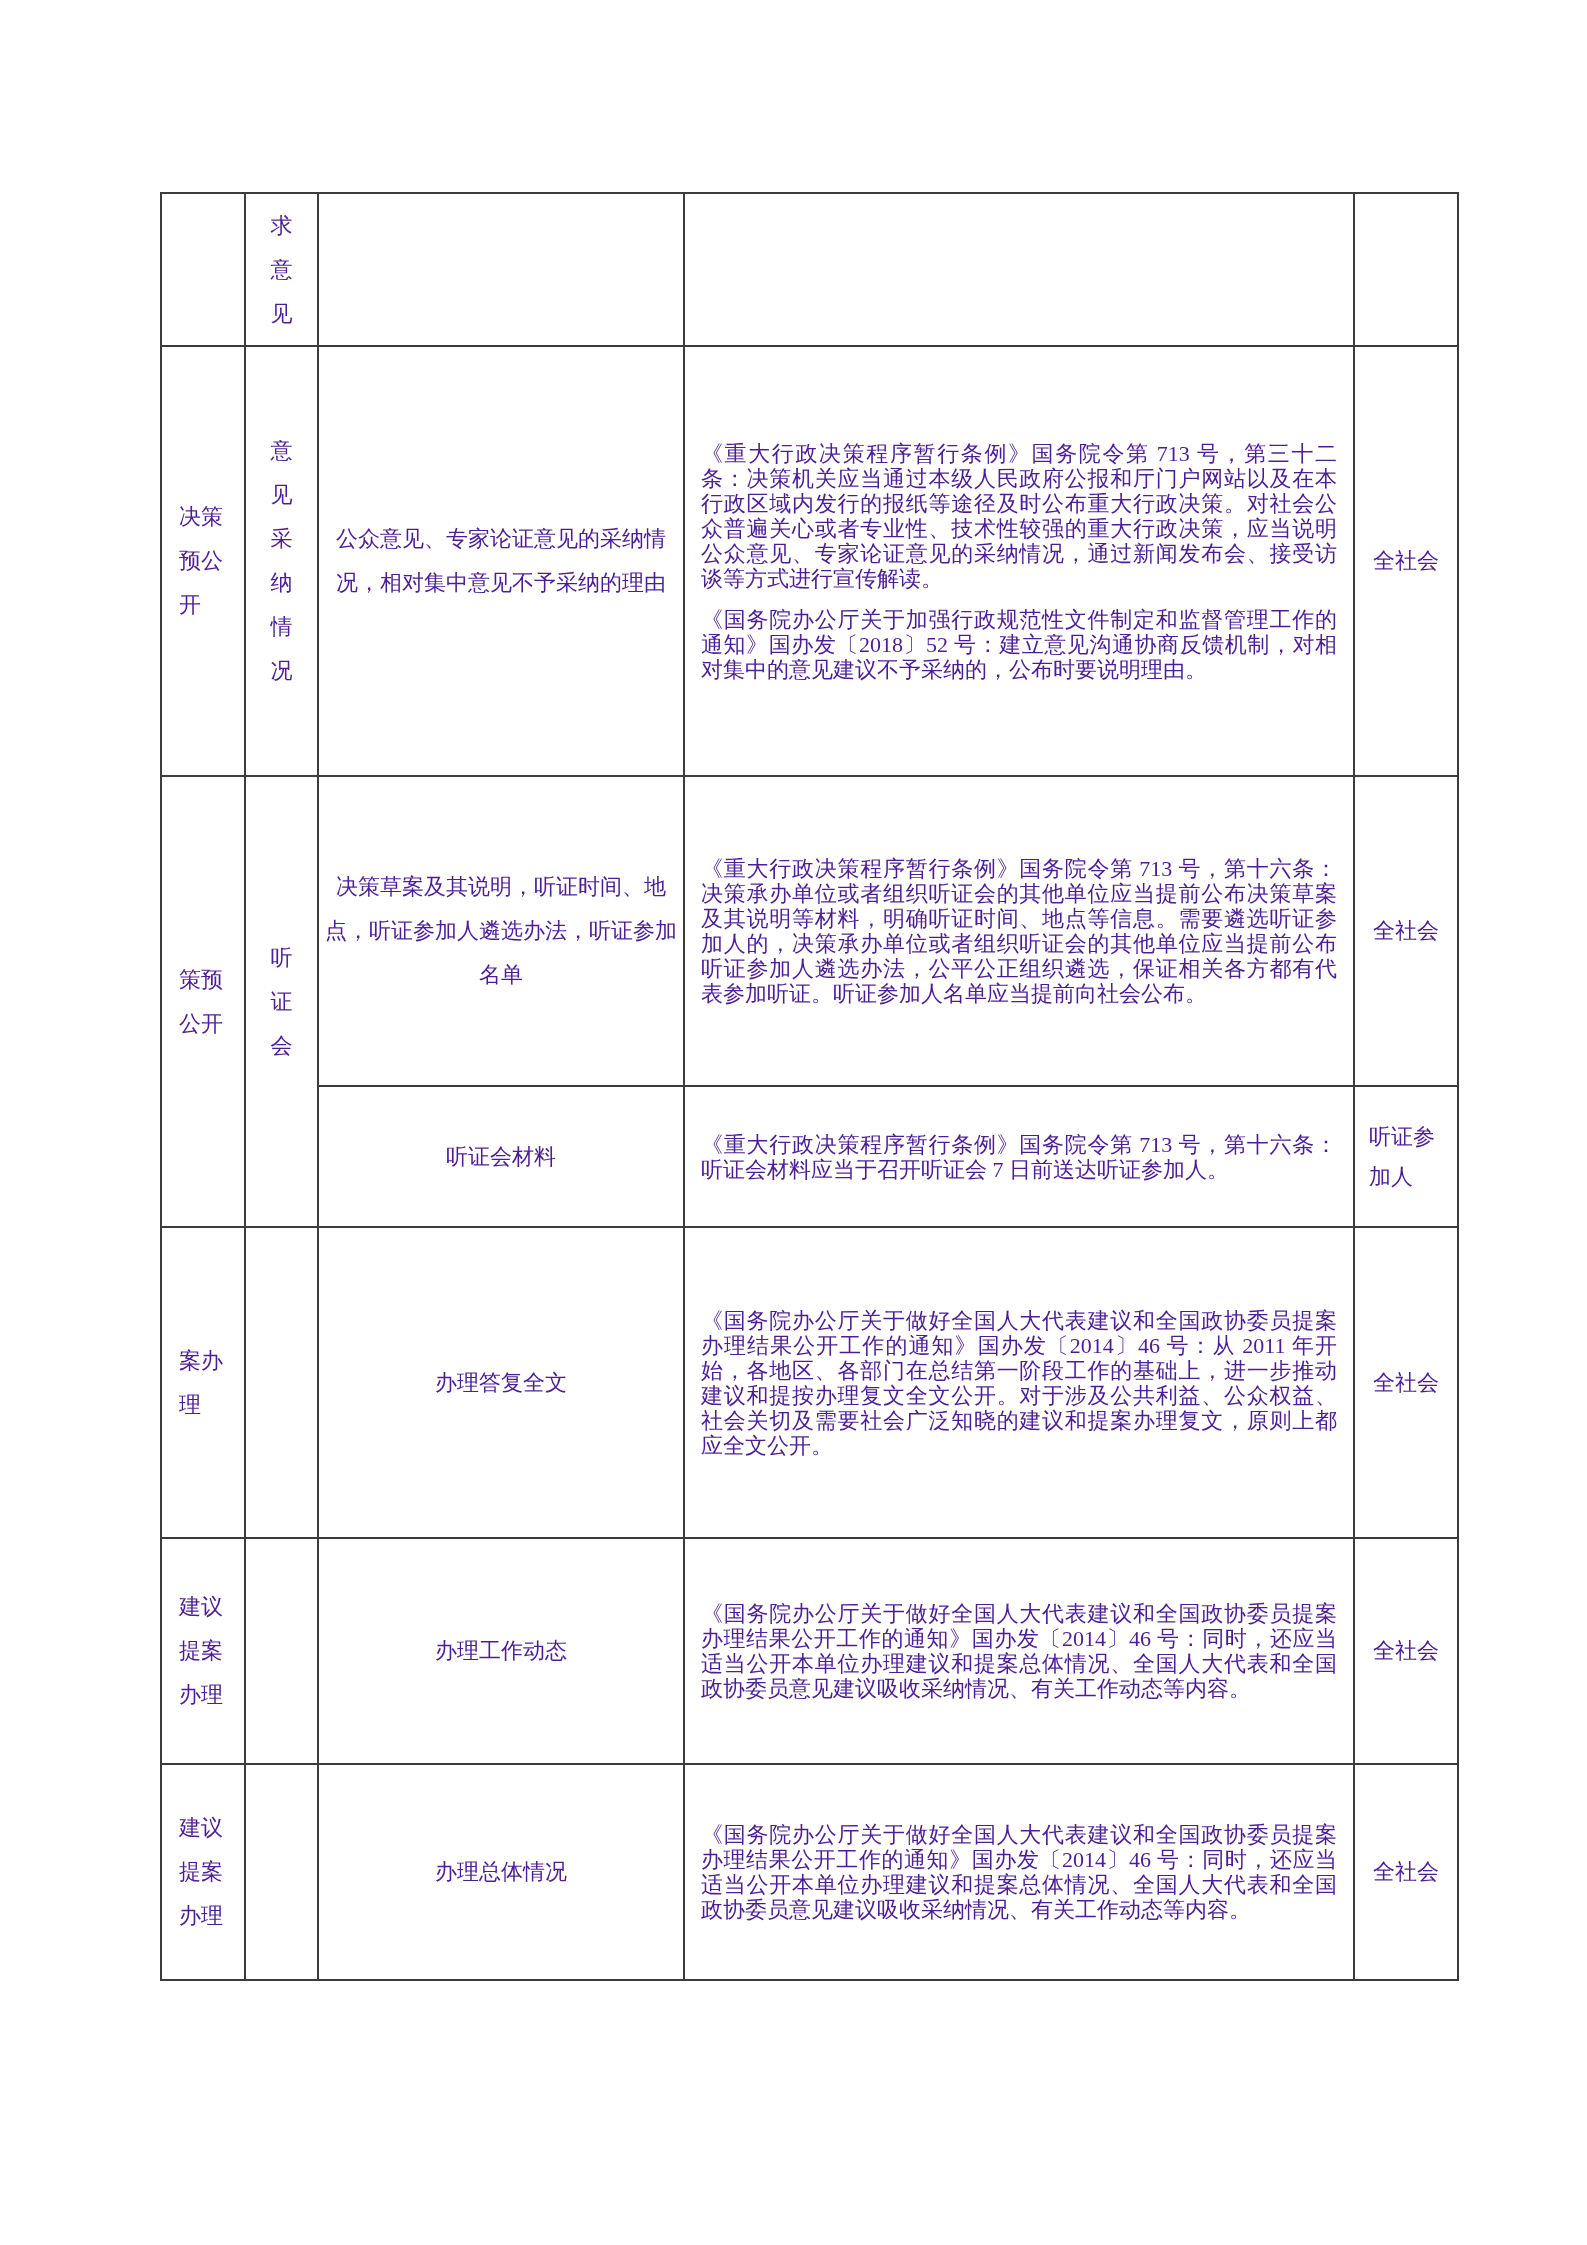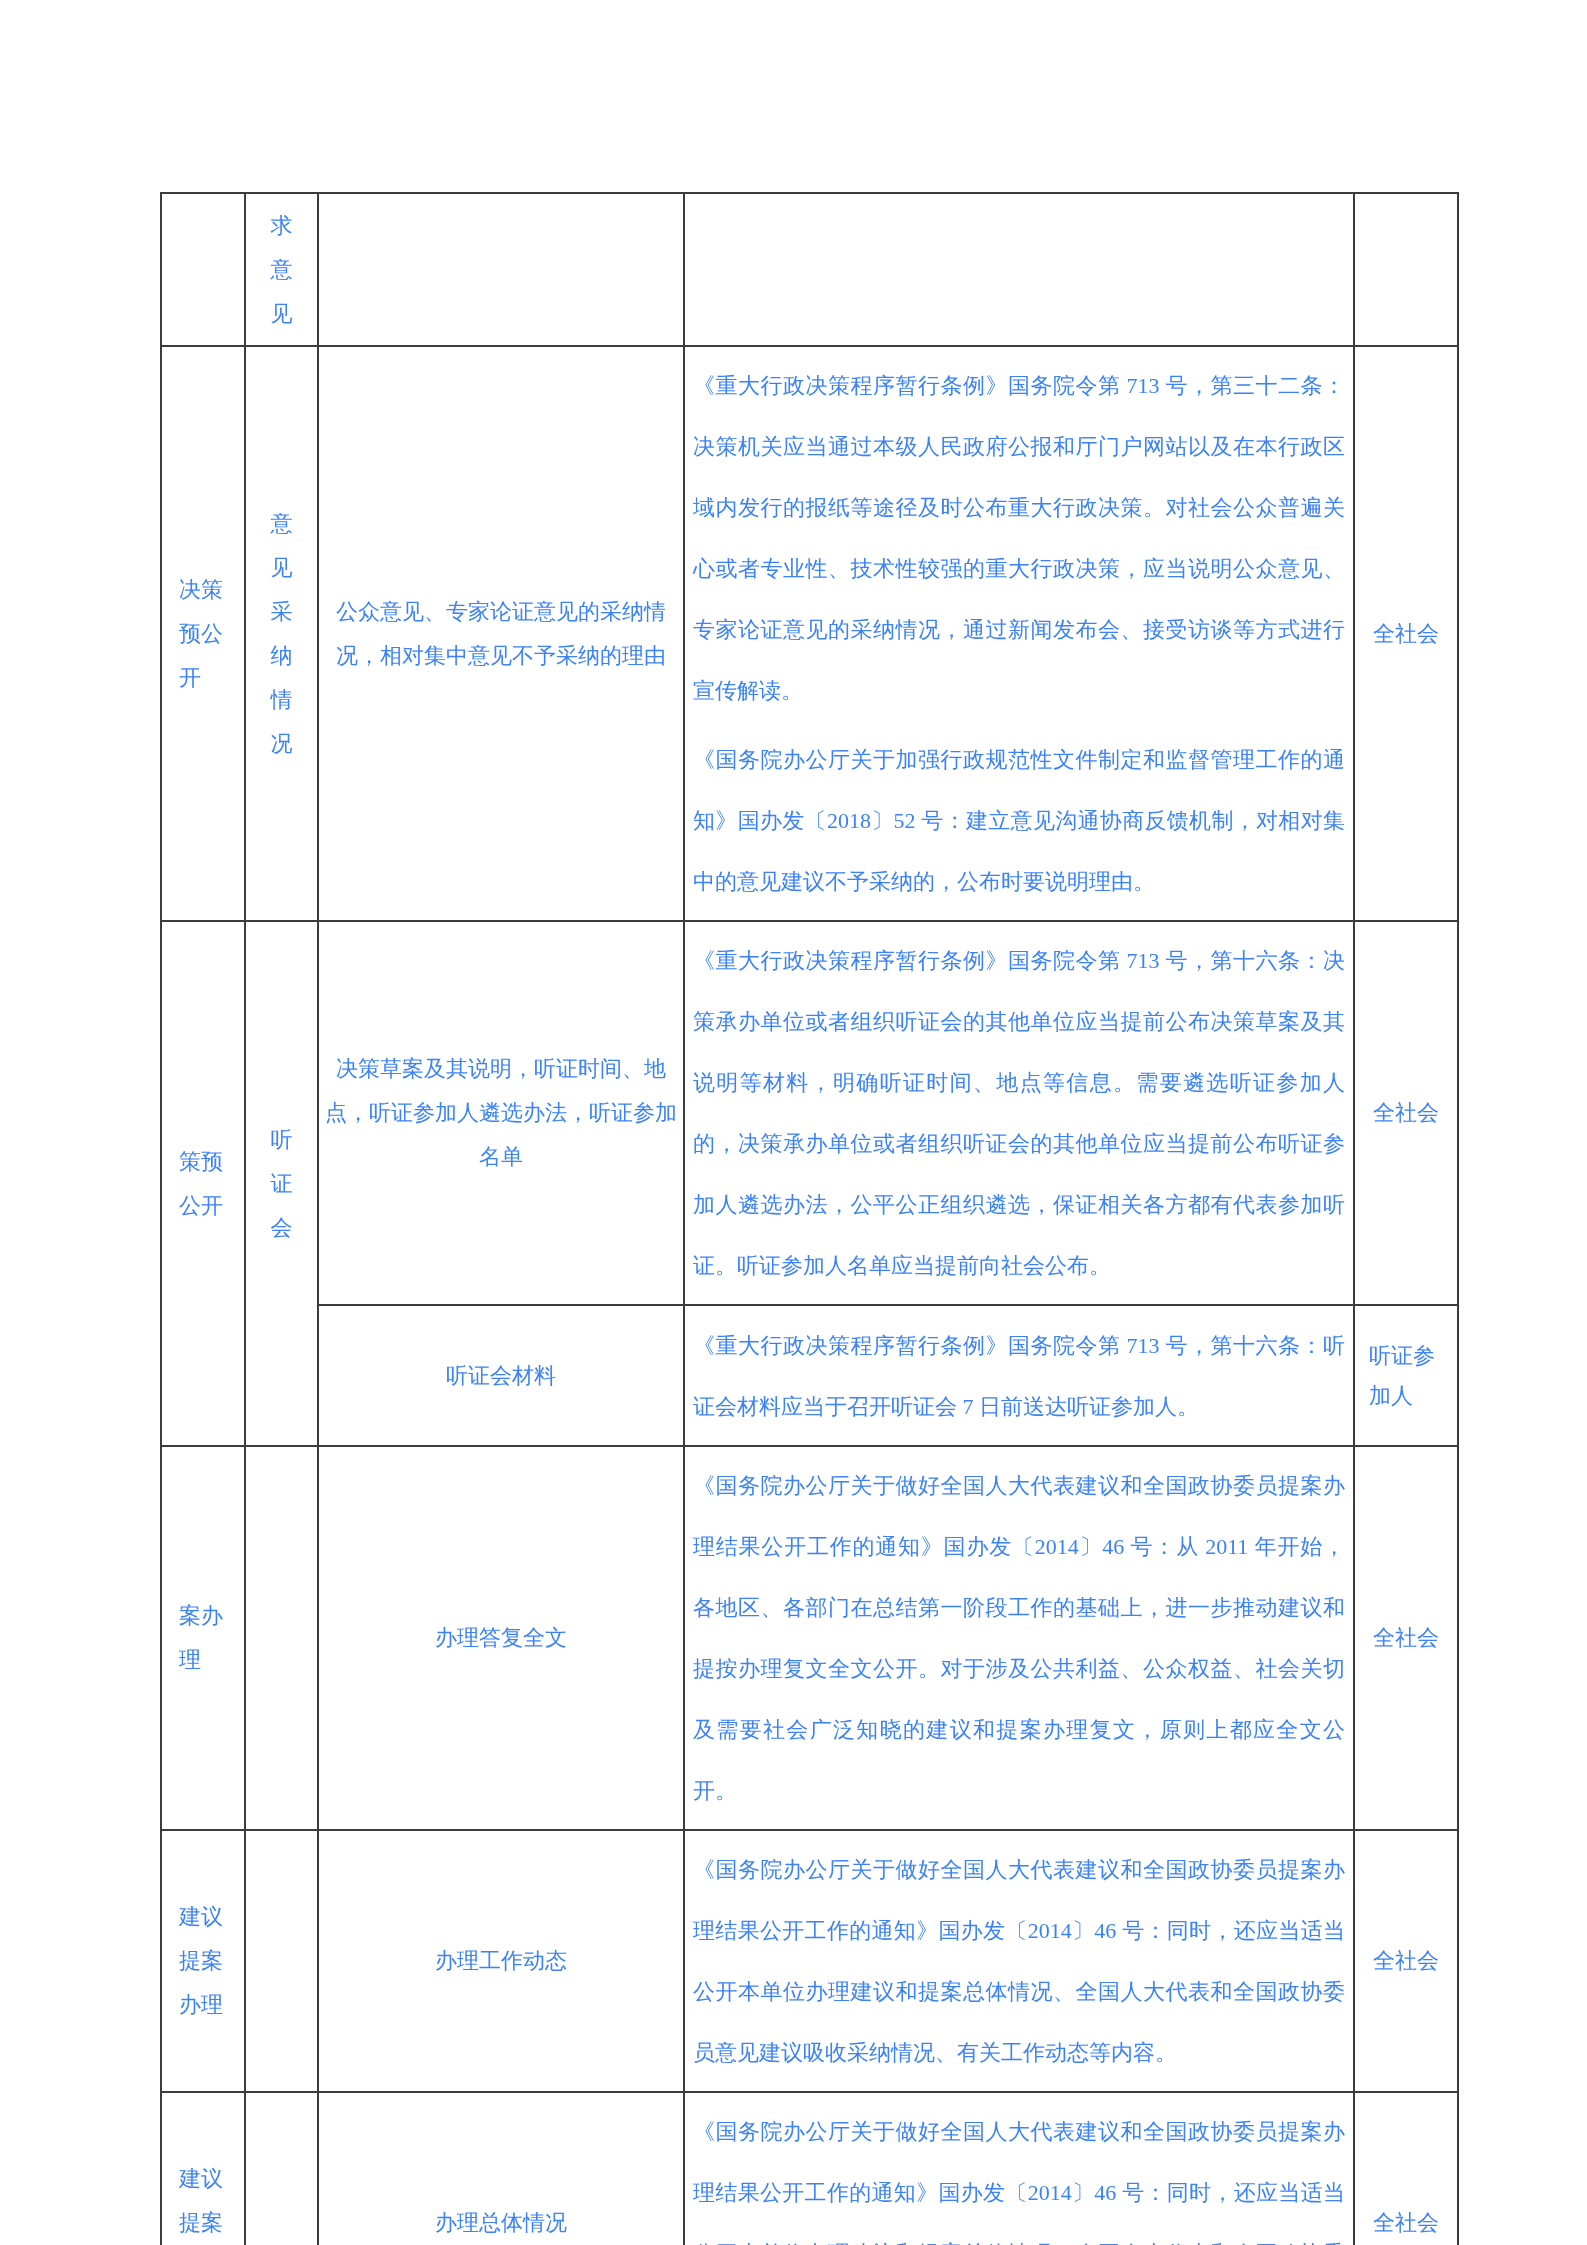--- a/index.html
+++ b/index.html
@@ -6,21 +6,21 @@
     margin: 0;
     padding: 0;
     background: #ffffff;
   }
   .page {
     position: relative;
     width: 1587px;
     height: 2245px;
     background: #ffffff;
     font-family: "Liberation Serif", "DejaVu Serif", serif;
-    color: #3b82f6;
+    color: #4c1d95;
   }
   table.doc-table {
     position: absolute;
     left: 160px;
     top: 192px;
     width: 1297px;
     border-collapse: collapse;
     table-layout: fixed;
   }
   table.doc-table td {
@@ -58,22 +58,22 @@
   td.c3 {
     padding: 0 40px 0 18px;
     line-height: 44px;
     text-align: center;
   }
   
   td.c4 {
     padding: 0 16px;
   }
   td.c4 p {
-    margin: 8px;
-    line-height: 61px;
+    margin: 16px;
+    line-height: 25px;
     text-align: justify;
     text-justify: inter-character;
     font-family: Liberation Serif, serif;
   }
   
   td.c5 {
     text-align: center;
     line-height: 40px;
     margin-top: 32px;
   }

